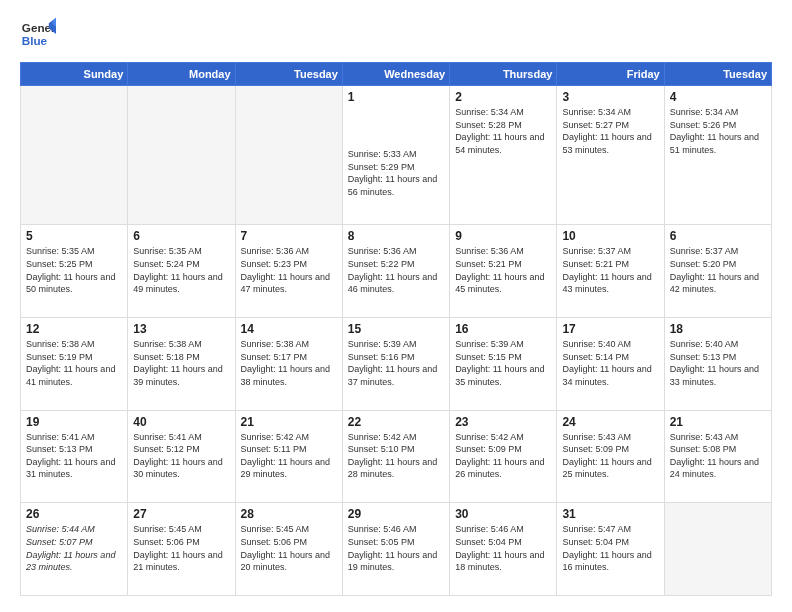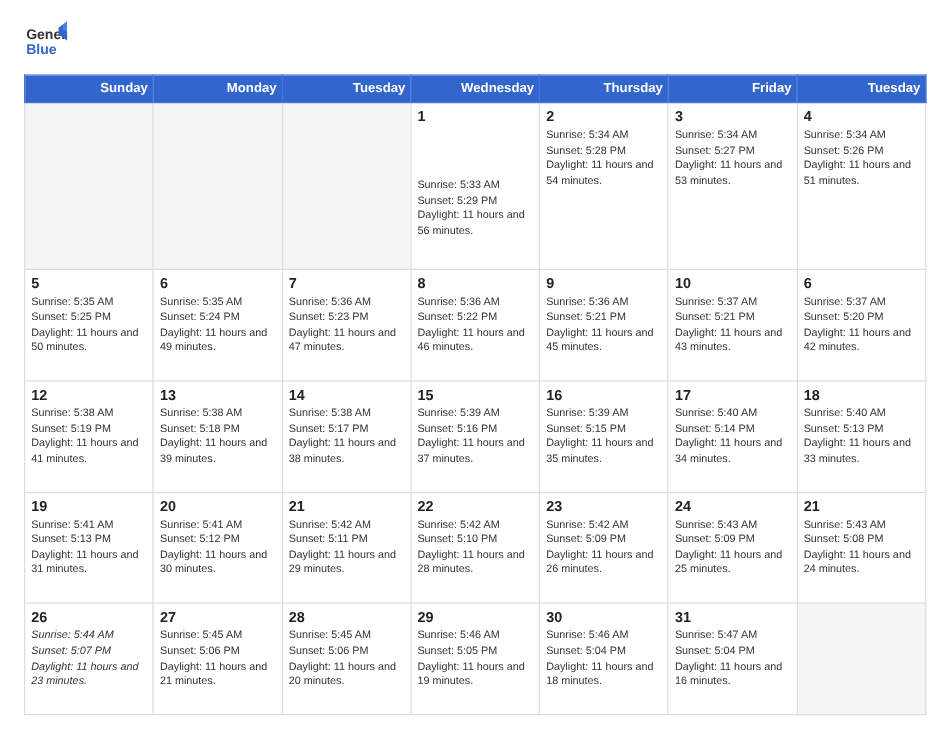--- a/index.html
+++ b/index.html
@@ -238,21 +238,21 @@
           </td>
         </tr>
         <tr>
           <td>
             <span class="day-num">19</span>
             <div class="cell-text" style="white-space: pre-line;">Sunrise: 5:41 AM
 Sunset: 5:13 PM
 Daylight: 11 hours and 31 minutes.</div>
           </td>
           <td>
-            <span class="day-num">20</span>
+            <span class="day-num">40</span>
             <div class="cell-text" style="white-space: pre-line;">Sunrise: 5:41 AM
 Sunset: 5:12 PM
 Daylight: 11 hours and 30 minutes.</div>
           </td>
           <td>
             <span class="day-num">21</span>
             <div class="cell-text" style="white-space: pre-line;">Sunrise: 5:42 AM
 Sunset: 5:11 PM
 Daylight: 11 hours and 29 minutes.</div>
           </td>

